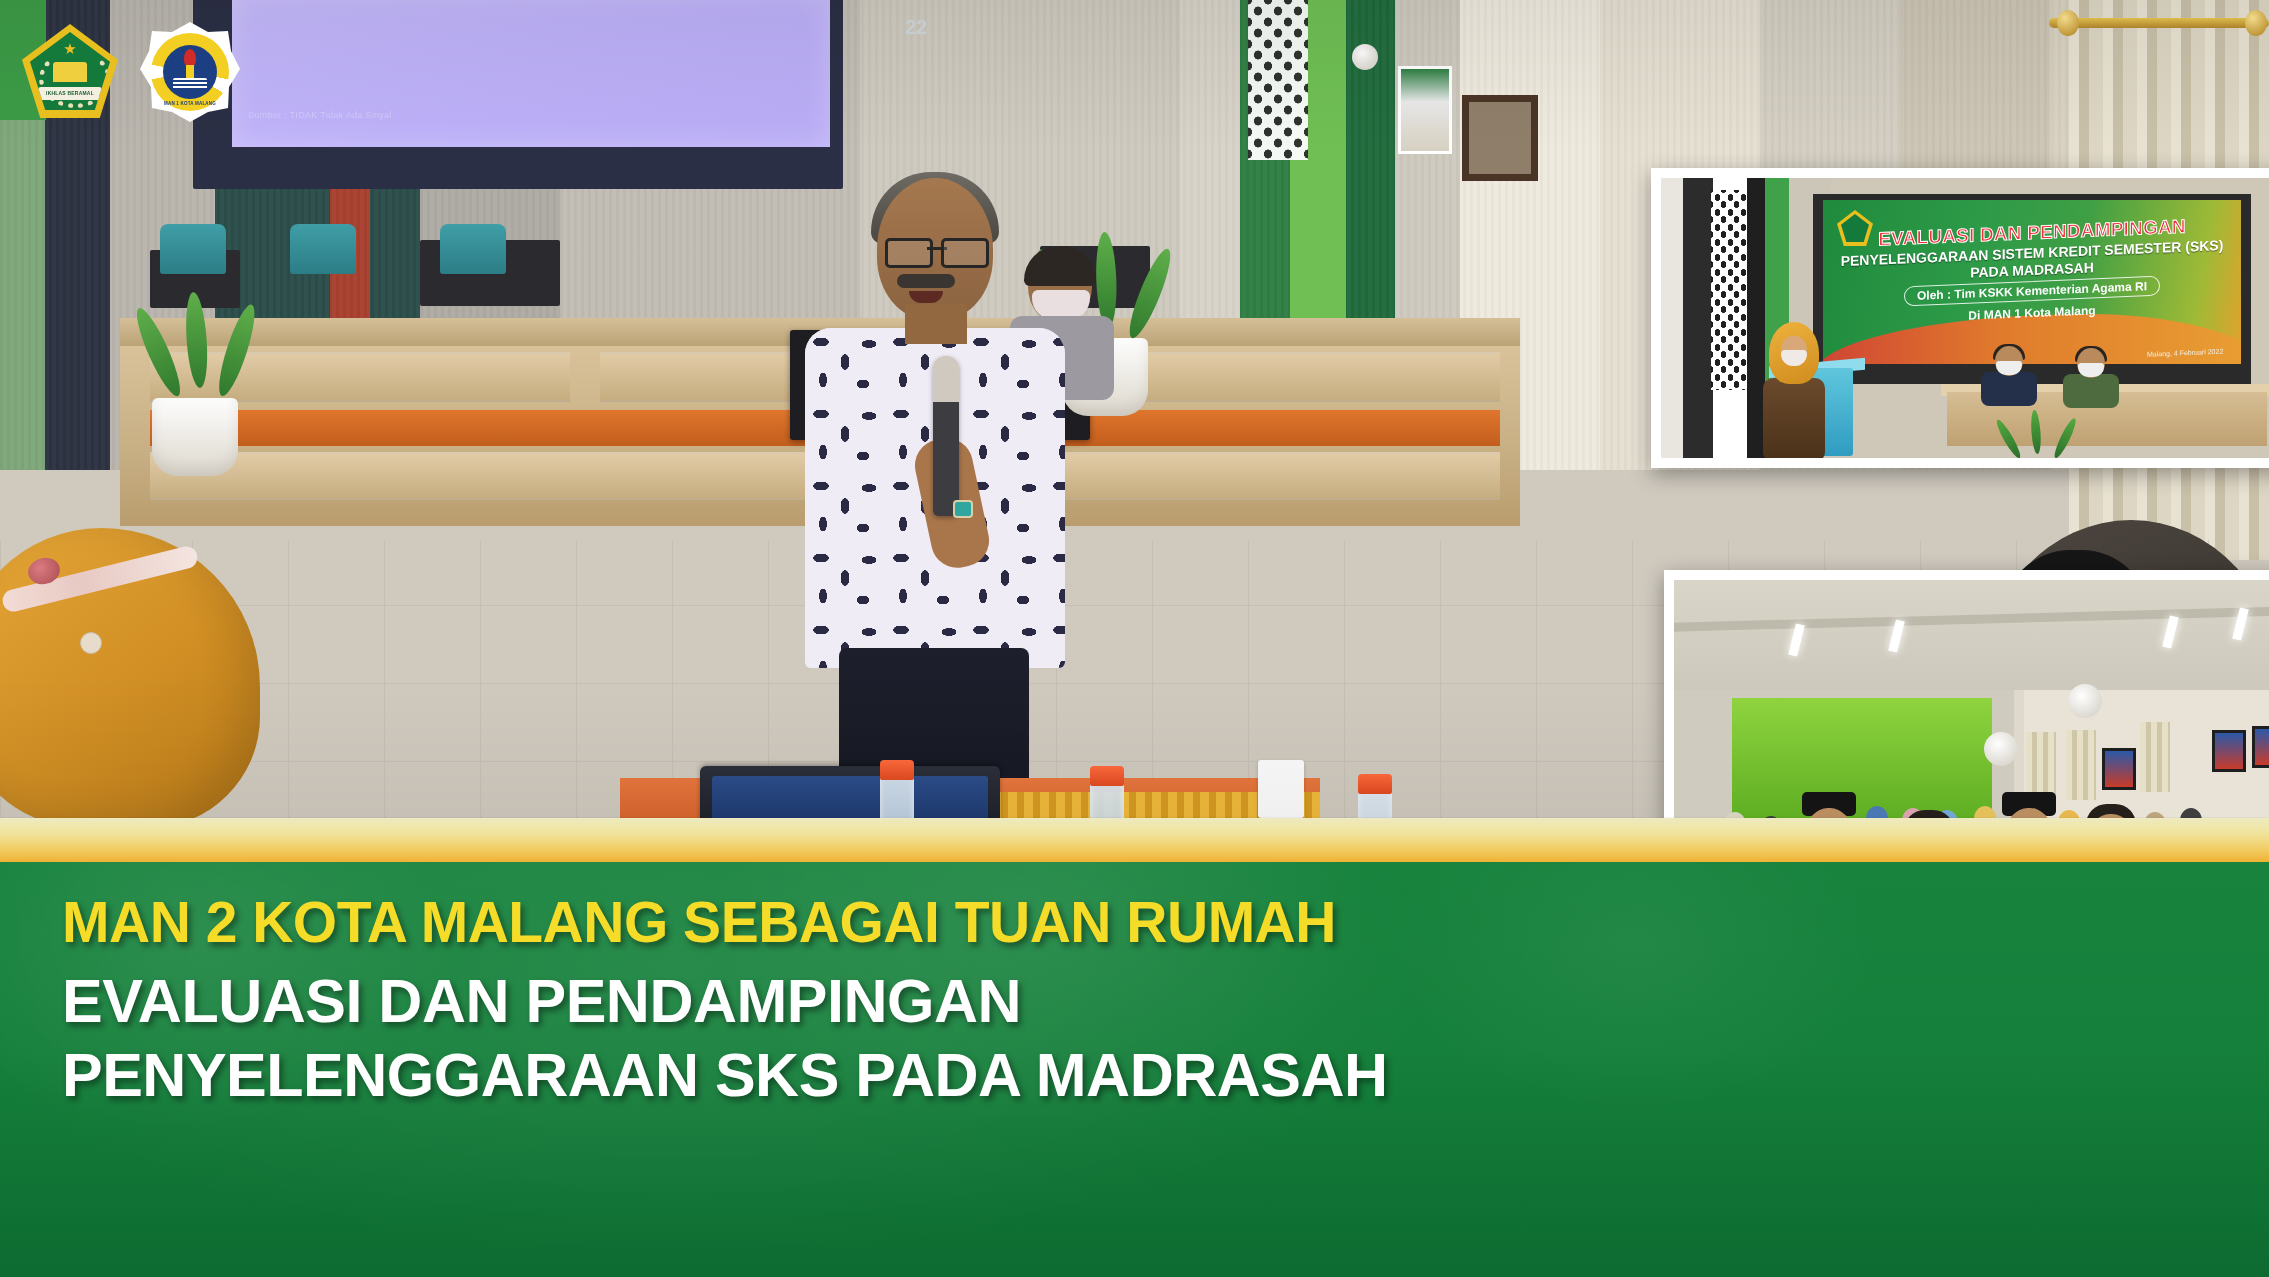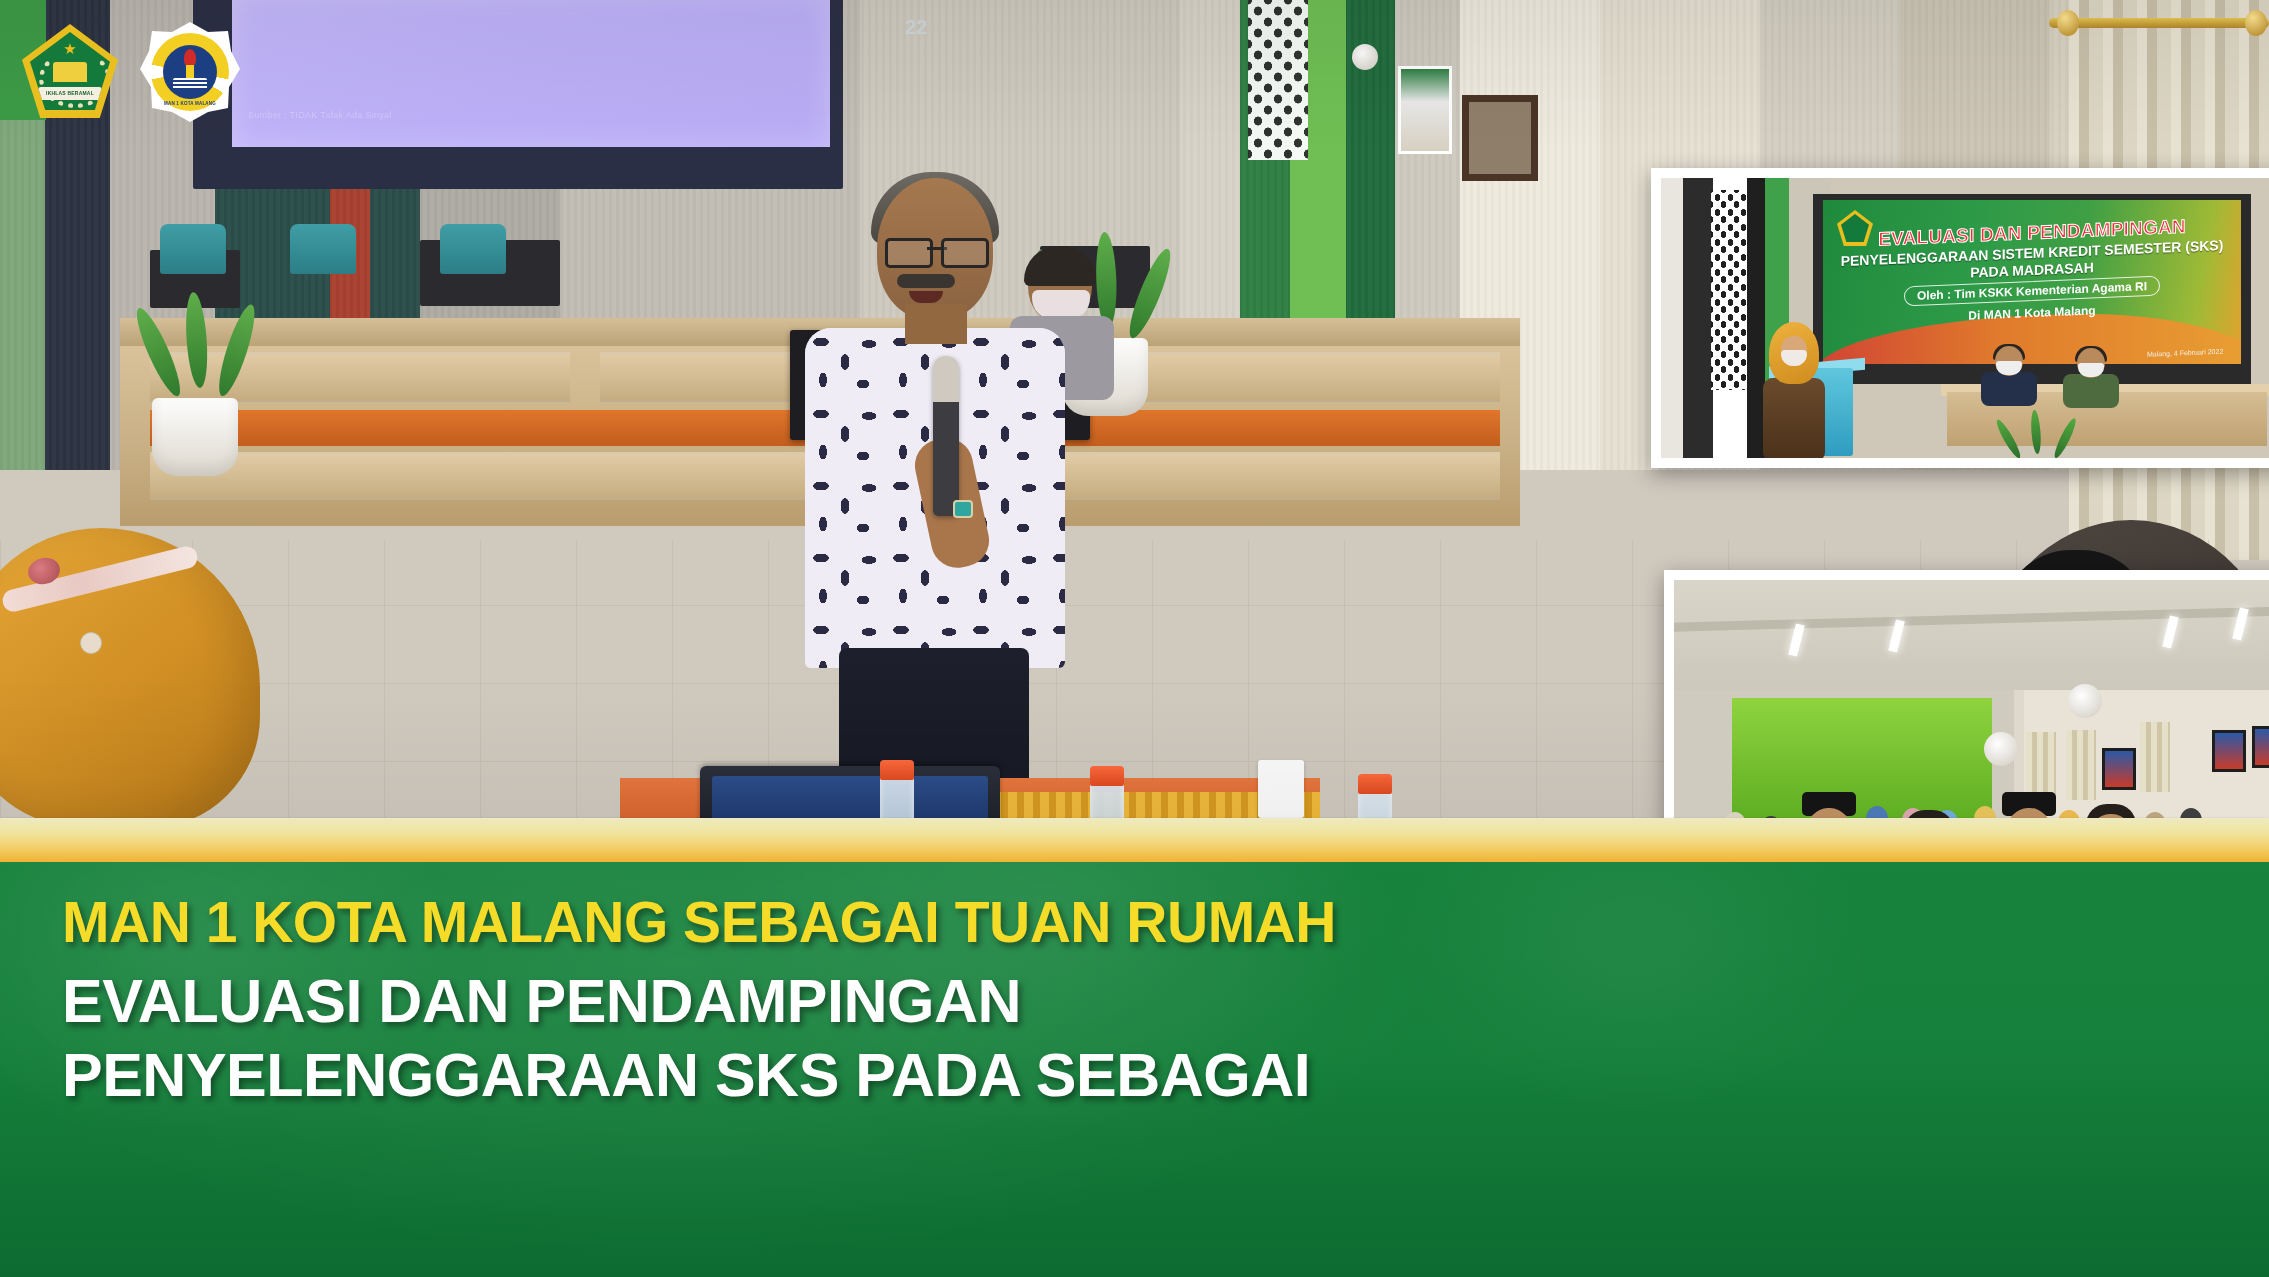--- a/index.html
+++ b/index.html
@@ -735,19 +735,19 @@
       <div class="ib-card">
         <div class="ib-card-t">MAN 1 KOTA MALANG</div>
       </div>
     </div>
   </div>
 
   <div class="gold-bar"></div>
 
   <div class="green-band">
     <div class="titles">
-      <div class="t-line t1">MAN 1 KOTA MALANG SEBAGAI TUAN RUMAH</div>
+      <div class="t-line t1">MAN 2 KOTA MALANG SEBAGAI TUAN RUMAH</div>
       <div class="t-line t2">EVALUASI DAN PENDAMPINGAN</div>
-      <div class="t-line t3">PENYELENGGARAAN SKS PADA SEBAGAI</div>
+      <div class="t-line t3">PENYELENGGARAAN SKS PADA MADRASAH</div>
     </div>
   </div>
 
 </div>
 
 </body></html>

